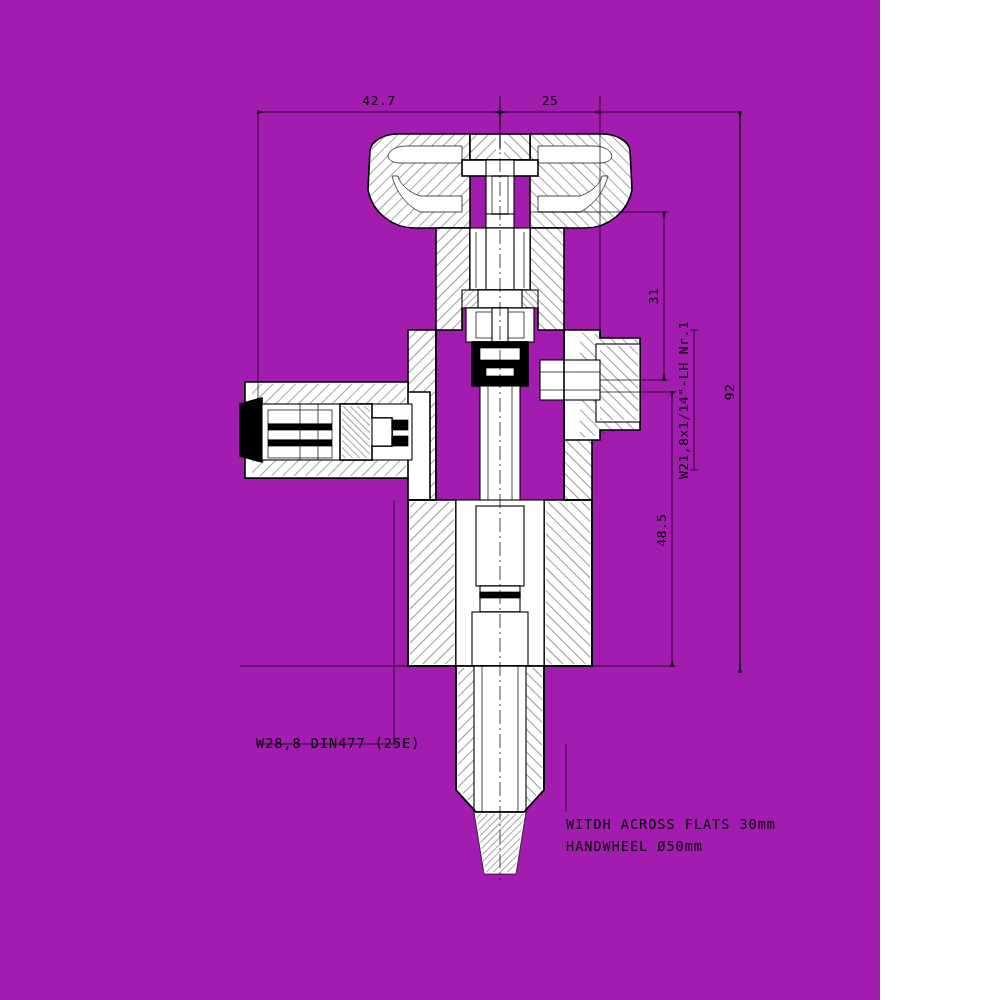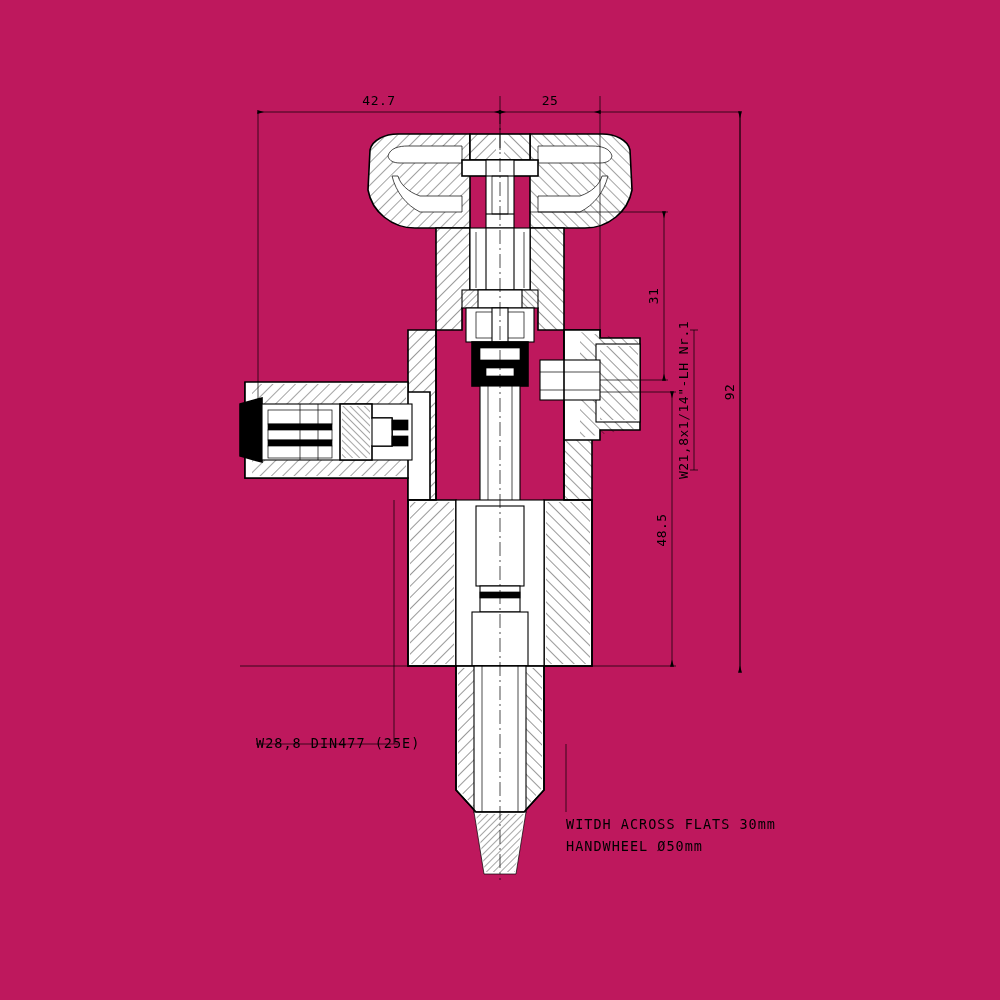--- a/index.html
+++ b/index.html
@@ -9,23 +9,23 @@
   }
   body {
     width: 1000px;
     height: 1000px;
     font-family: "DejaVu Sans", sans-serif;
     color: #000000;
     overflow: hidden;
   }
   #sheet {
     position: relative;
-    width: 1000px;
+    width: 880px;
     height: 1000px;
-    background: #be185d;
+    background: #a21caf;
   }
   svg.drawing {
     position: absolute;
     left: 0;
     top: 0;
     width: 1000px;
     height: 1000px;
   }
   .dim-text {
     font-family: "DejaVu Sans Mono", monospace;

